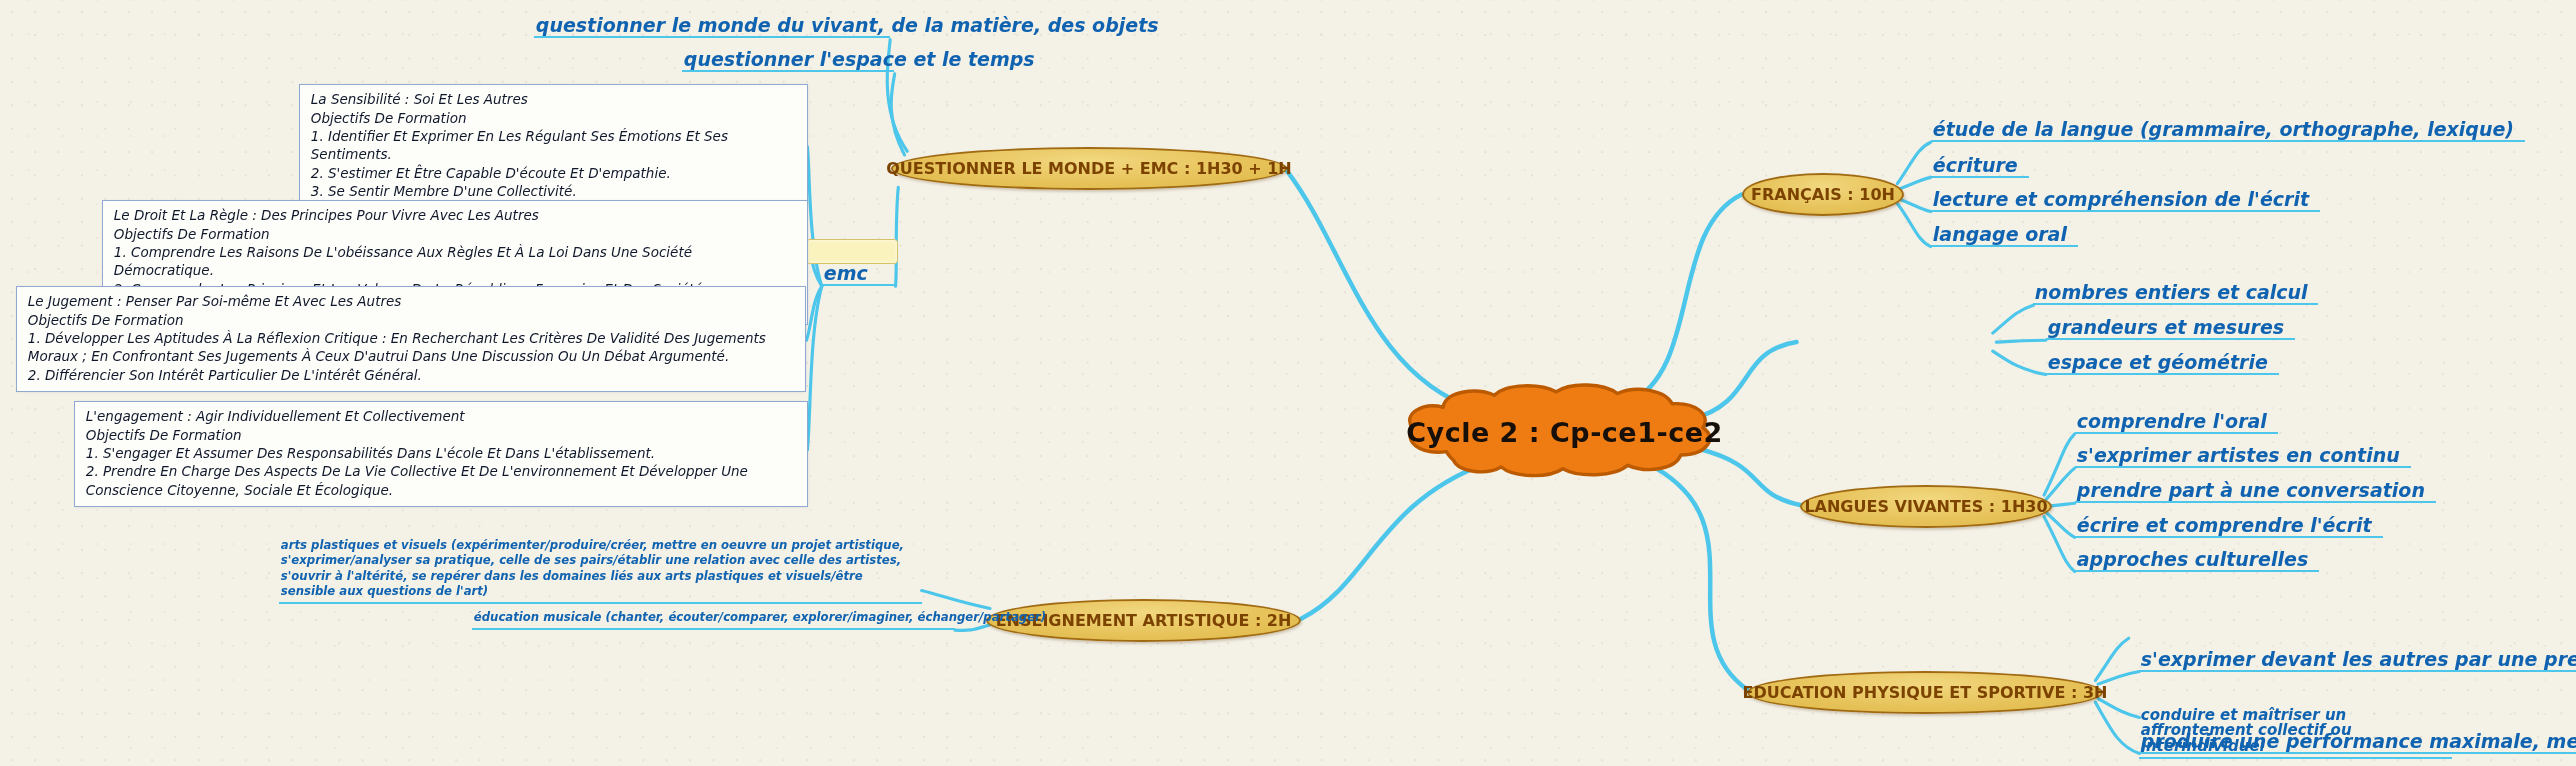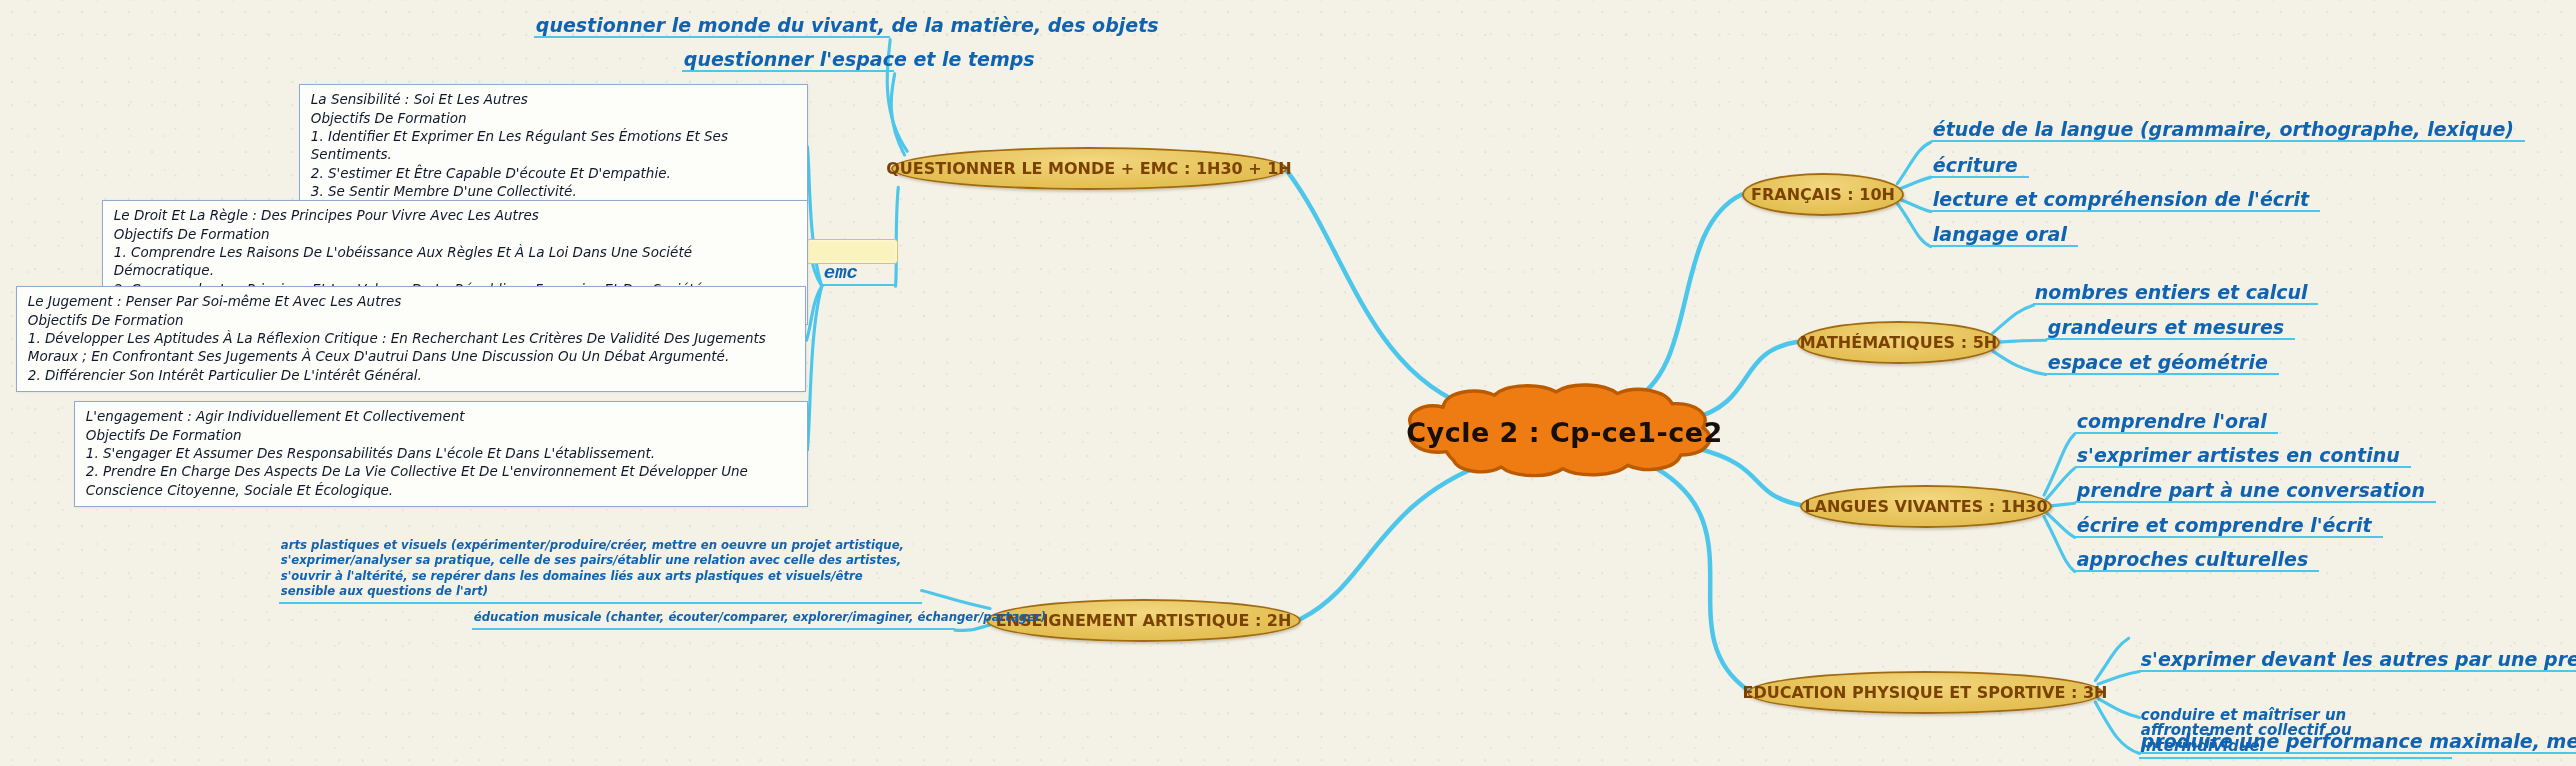--- a/index.html
+++ b/index.html
@@ -125,38 +125,35 @@
     </svg>
     <span class="cloud-label">Cycle 2 : Cp-ce1-ce2</span>
   </div>
 
   <div class="mnode" style="left:891px;top:147px;width:396px;justify-content:center;">
     <span>QUESTIONNER LE MONDE + EMC : 1H30 + 1H</span>
   </div>
   <div class="mnode" style="left:1742px;top:173px;width:162px;">
     <span>FRANÇAIS : 10H</span>
   </div>
-  <div class="mnode" style="left:1797px;top:321px;width:203px;">
-    <span>MATHÉMATIQUES : 5H</span>
-  </div>
   <div class="mnode" style="left:1800px;top:485px;width:252px;">
     <span>LANGUES VIVANTES : 1H30</span>
   </div>
   <div class="mnode" style="left:986px;top:599px;width:315px;">
     <span>ENSEIGNEMENT ARTISTIQUE : 2H</span>
   </div>
   <div class="mnode" style="left:1747px;top:671px;width:356px;">
     <span>EDUCATION PHYSIQUE ET SPORTIVE : 3H</span>
   </div>
 
   <div class="leaf" style="left:534px;top:18px;width:356px;box-sizing:border-box;">questionner le monde du vivant, de la matière, des objets</div>
   <div class="leaf" style="left:682px;top:52px;width:212px;box-sizing:border-box;">questionner l'espace et le temps</div>
 
   <div class="highlight" style="left:806px;top:239px;width:90px;height:23.4px;"></div>
-  <div class="leaf emc" style="left:822px;top:266px;width:74px;font-family:Liberation Mono, monospace;">emc</div>
+  <div class="leaf emc" style="left:822px;top:266px;width:74px;">emc</div>
 
   <div class="mbox" style="left:299px;top:84px;width:509px;">
     <div class="mbox-text">La Sensibilité : Soi Et Les Autres
 Objectifs De Formation
 1. Identifier Et Exprimer En Les Régulant Ses Émotions Et Ses Sentiments.
 2. S'estimer Et Être Capable D'écoute Et D'empathie.
 3. Se Sentir Membre D'une Collectivité.</div>
   </div>
   <div class="mbox" style="left:102px;top:200px;width:706px;">
     <div class="mbox-text">Le Droit Et La Règle : Des Principes Pour Vivre Avec Les Autres

